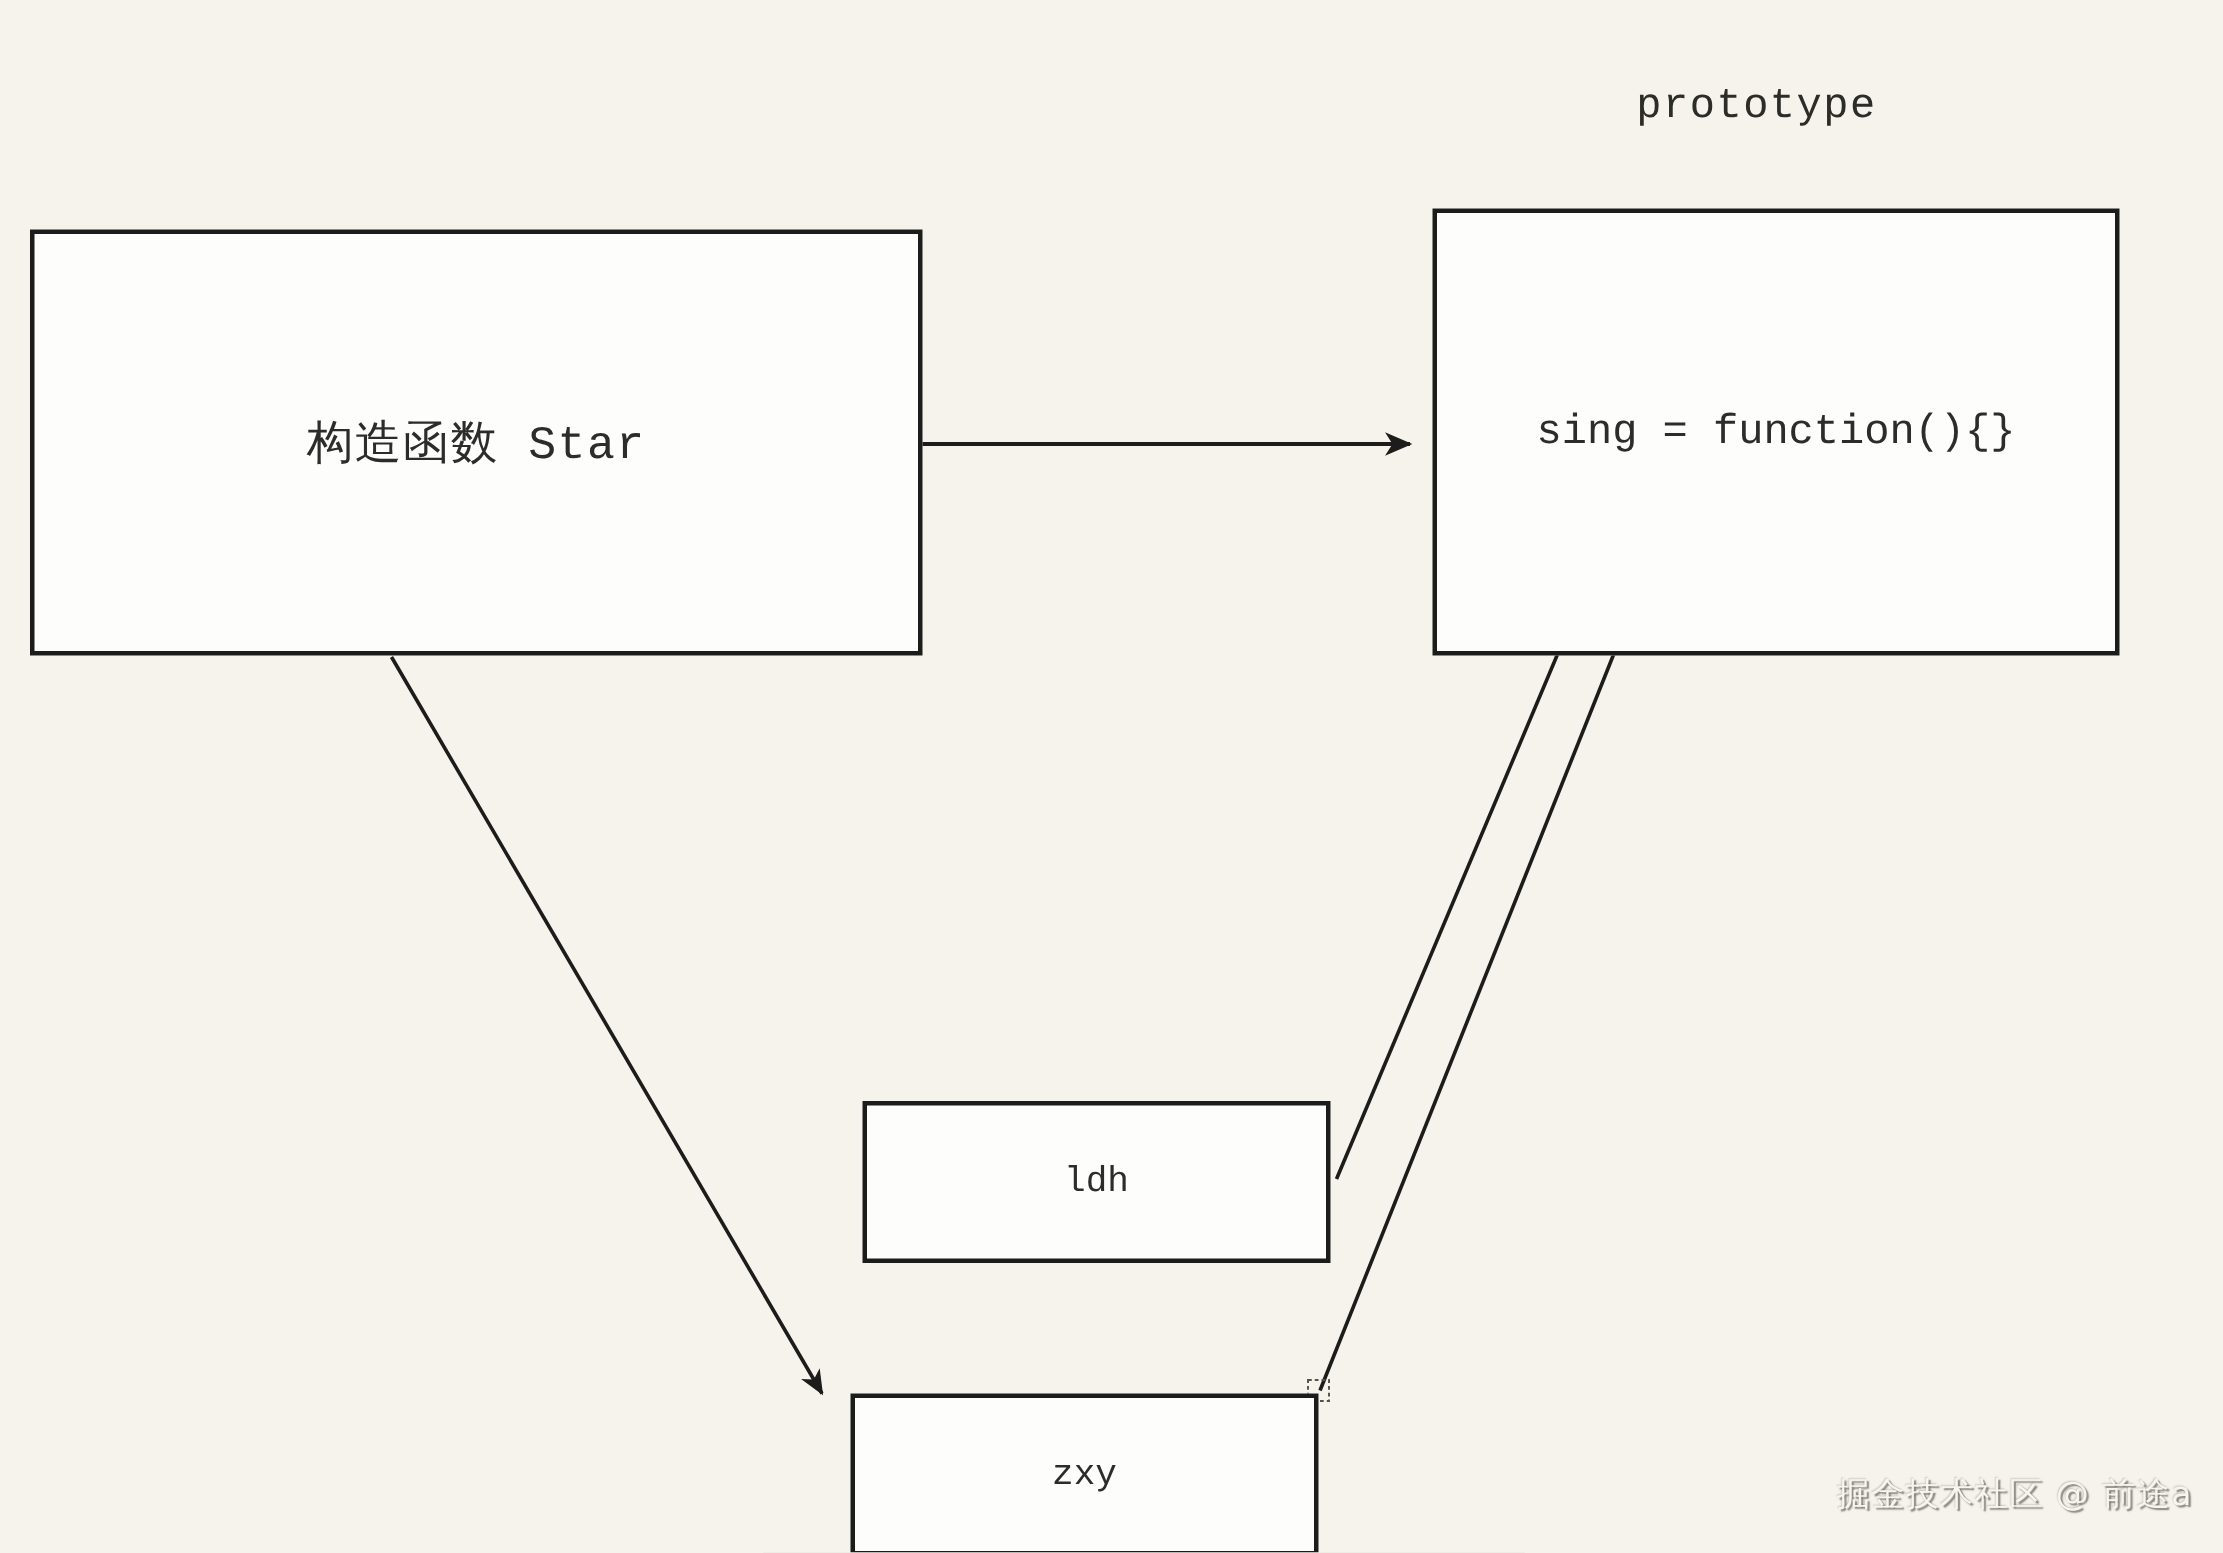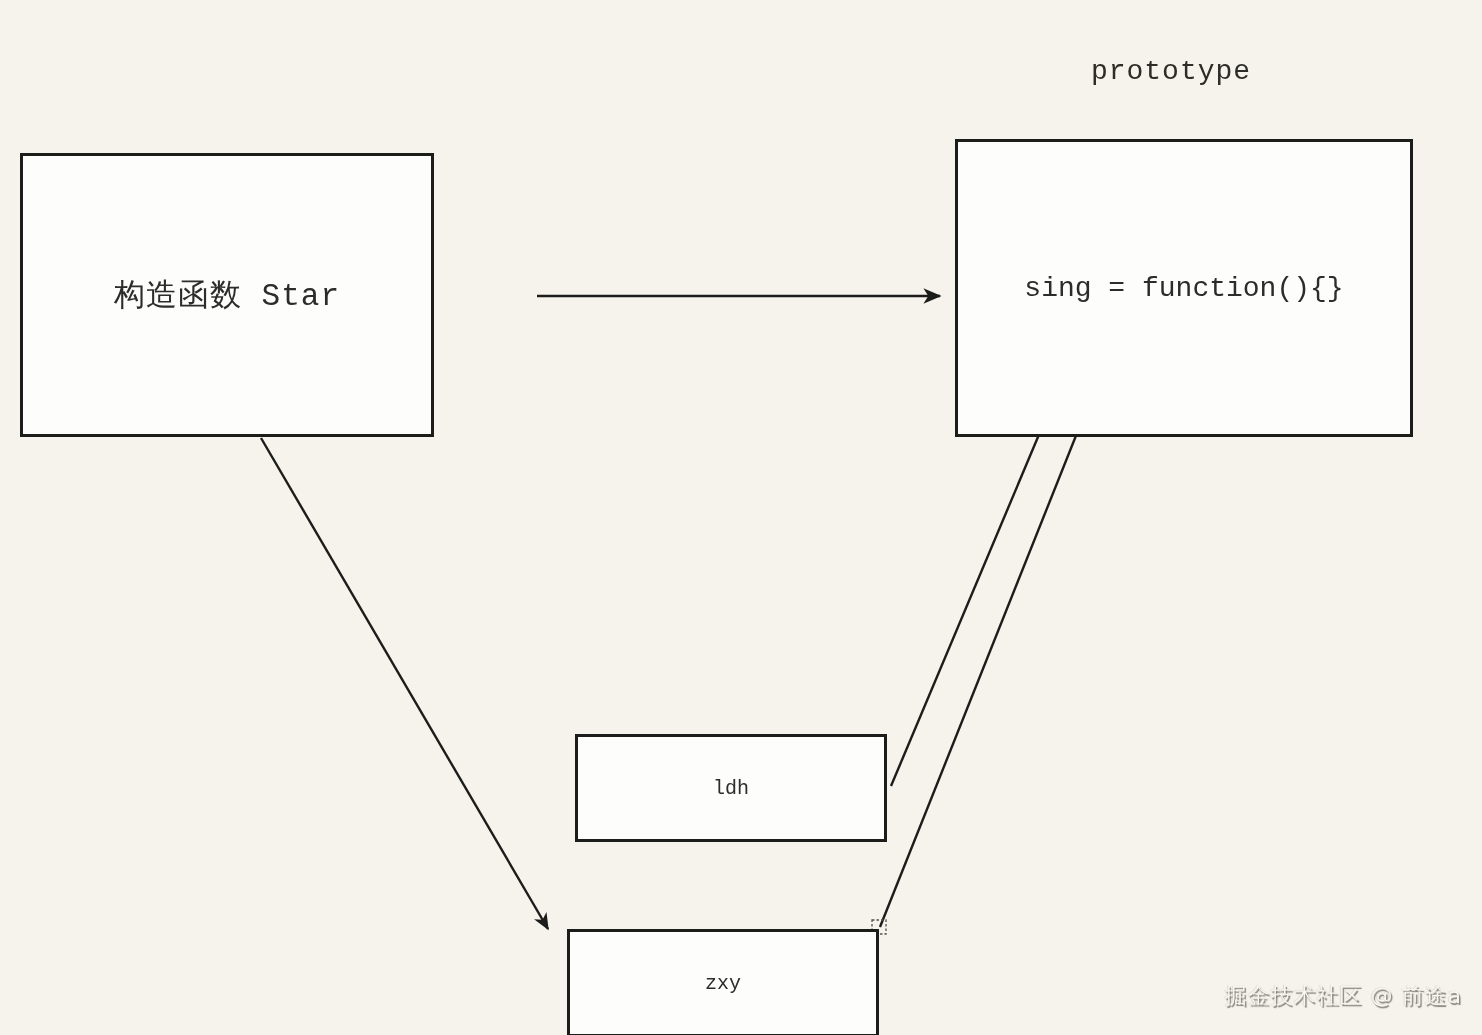--- a/index.html
+++ b/index.html
@@ -23,33 +23,33 @@
     box-sizing: border-box;
     background: #fdfdfb;
     border: 3px solid #1c1c1a;
     display: flex;
     align-items: center;
     justify-content: center;
     color: #2c2c28;
   }
   .node-star {
     left: 20px; top: 153px;
-    width: 414px; height: 284px;
+    width: 595px; height: 284px;
     font-size: 31px;
     letter-spacing: 1px;
   }
   .node-prototype {
     left: 955px; top: 139px;
     width: 458px; height: 298px;
     font-size: 28px;
     align-items: center;
   }
   .node-small {
     width: 312px; height: 108px;
-    font-size: 20px;
+    font-size: 24px;
   }
   .node-ldh { left: 575px; top: 734px; }
   .node-zxy { left: 567px; top: 893px; margin-top: 36px; }
   .proto-title {
     position: absolute;
     left: 1071px; top: 56px;
     width: 200px;
     text-align: center;
     font-size: 28px;
     color: #2c2c28;

